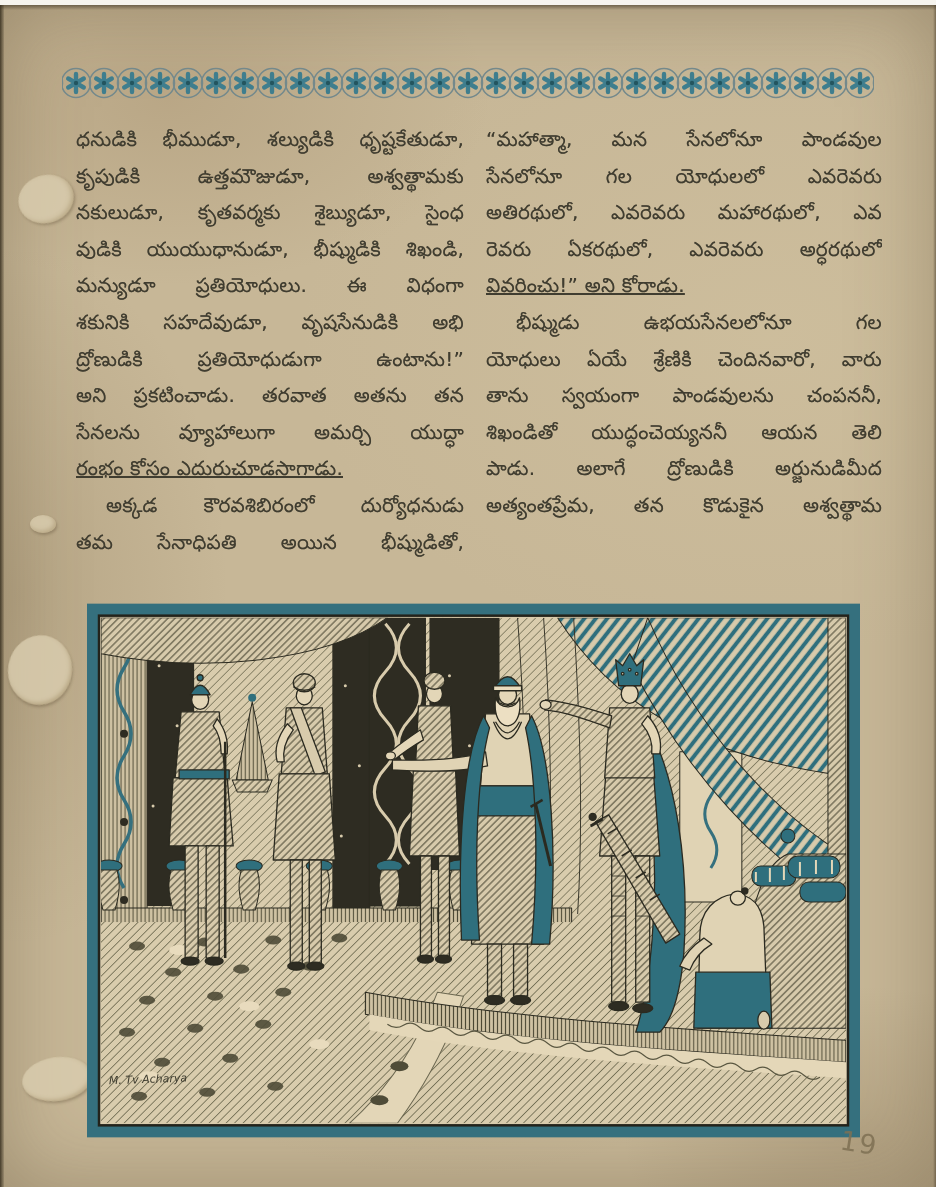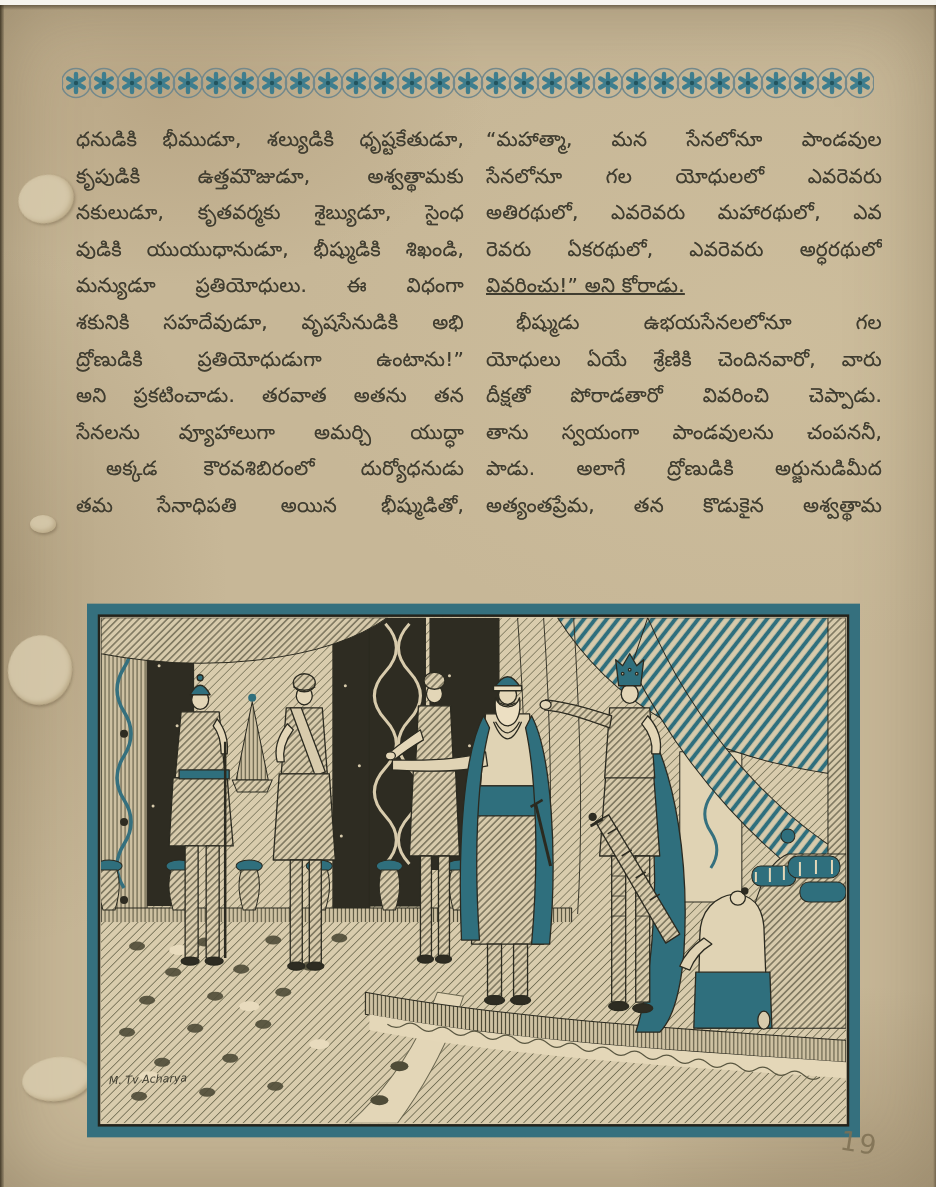--- a/index.html
+++ b/index.html
@@ -88,34 +88,35 @@
   <div class="col col-left">
     <div class="tl">ధనుడికి భీముడూ, శల్యుడికి ధృష్టకేతుడూ,</div>
     <div class="tl">కృపుడికి ఉత్తమౌజుడూ, అశ్వత్థామకు</div>
     <div class="tl">నకులుడూ, కృతవర్మకు శైబ్యుడూ, సైంధ</div>
     <div class="tl">వుడికి యుయుధానుడూ, భీష్ముడికి శిఖండి,</div>
     <div class="tl">మన్యుడూ ప్రతియోధులు. ఈ విధంగా</div>
     <div class="tl">శకునికి సహదేవుడూ, వృషసేనుడికి అభి</div>
     <div class="tl">ద్రోణుడికి ప్రతియోధుడుగా ఉంటాను!”</div>
     <div class="tl">అని ప్రకటించాడు. తరవాత అతను తన</div>
     <div class="tl">సేనలను వ్యూహాలుగా అమర్చి యుద్ధా</div>
+    <div class="tl end">రంభం కోసం ఎదురుచూడసాగాడు.</div>
     <div class="tl indent">అక్కడ కౌరవశిబిరంలో దుర్యోధనుడు</div>
     <div class="tl">తమ సేనాధిపతి అయిన భీష్ముడితో,</div>
   </div>
 
   <div class="col col-right">
     <div class="tl">“మహాత్మా, మన సేనలోనూ పాండవుల</div>
     <div class="tl">సేనలోనూ గల యోధులలో ఎవరెవరు</div>
     <div class="tl">అతిరథులో, ఎవరెవరు మహారథులో, ఎవ</div>
     <div class="tl">రెవరు ఏకరథులో, ఎవరెవరు అర్ధరథులో</div>
     <div class="tl end">వివరించు!” అని కోరాడు.</div>
     <div class="tl indent">భీష్ముడు ఉభయసేనలలోనూ గల</div>
     <div class="tl">యోధులు ఏయే శ్రేణికి చెందినవారో, వారు</div>
-    <div class="tl">దీక్షతో పోరాడతారో వివరించి చెప్పాడు.</div>
     <div class="tl">తాను స్వయంగా పాండవులను చంపననీ,</div>
+    <div class="tl">శిఖండితో యుద్ధంచెయ్యననీ ఆయన తెలి</div>
     <div class="tl">పాడు. అలాగే ద్రోణుడికి అర్జునుడిమీద</div>
     <div class="tl">అత్యంతప్రేమ, తన కొడుకైన అశ్వత్థామ</div>
   </div>
 
   <div class="illustration">
     <svg viewBox="0 0 772 533" xmlns="http://www.w3.org/2000/svg">
       <defs>
         <pattern id="hc" width="5" height="5" patternUnits="userSpaceOnUse" patternTransform="rotate(45)">
           <rect width="5" height="5" fill="#d7cAAb"></rect>
           <line x1="2.5" y1="0" x2="2.5" y2="5" stroke="#4a4733" stroke-width="1"></line>

